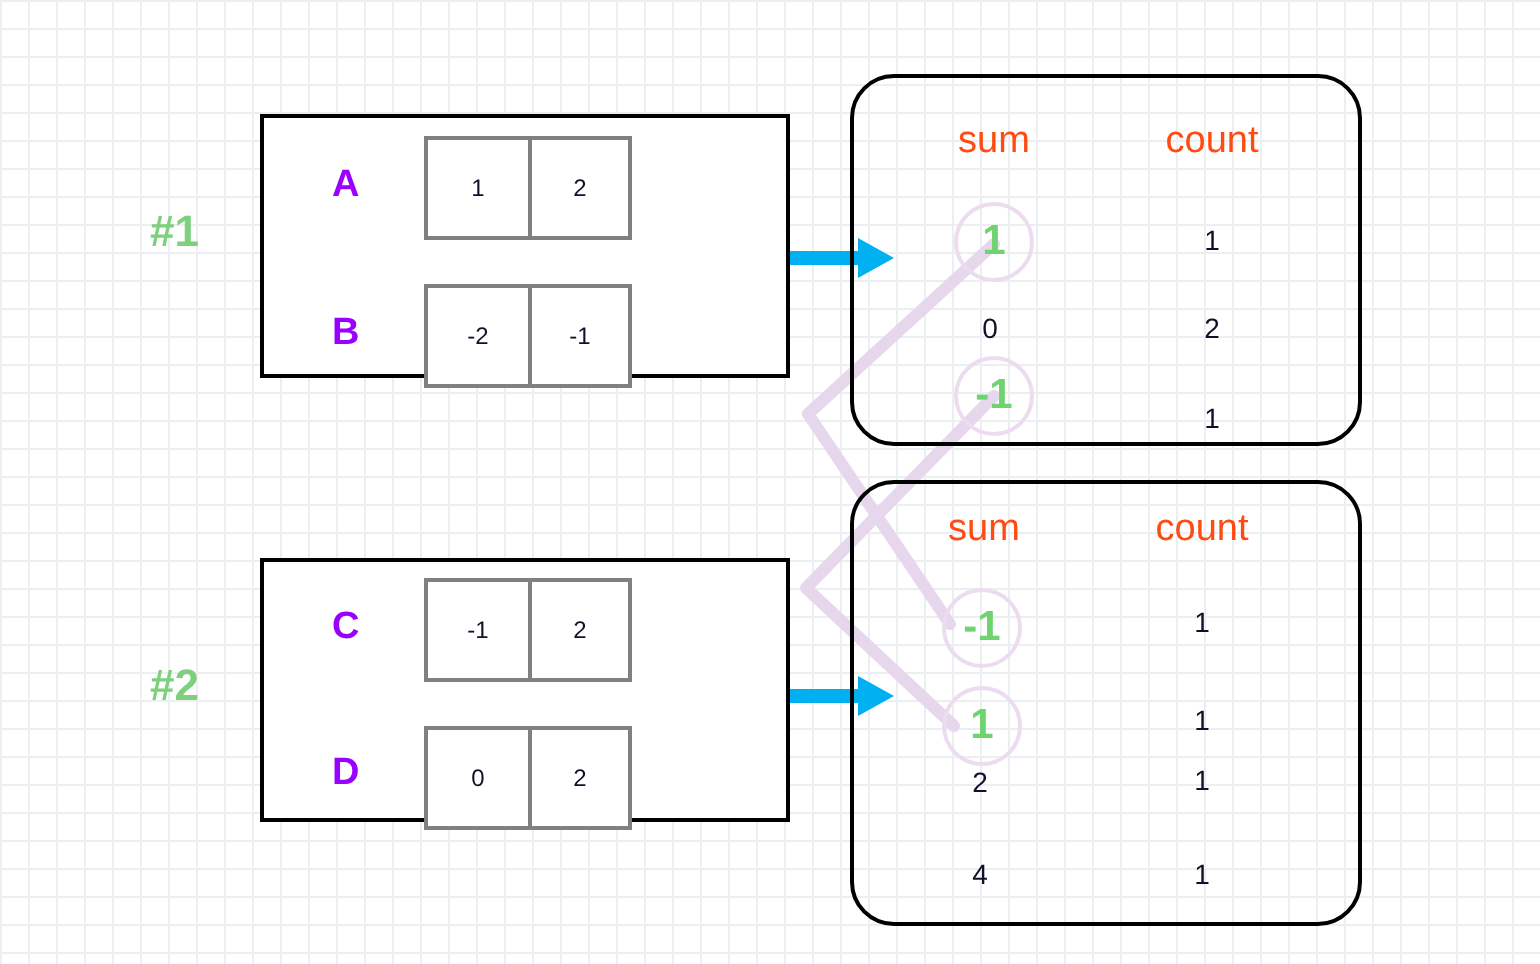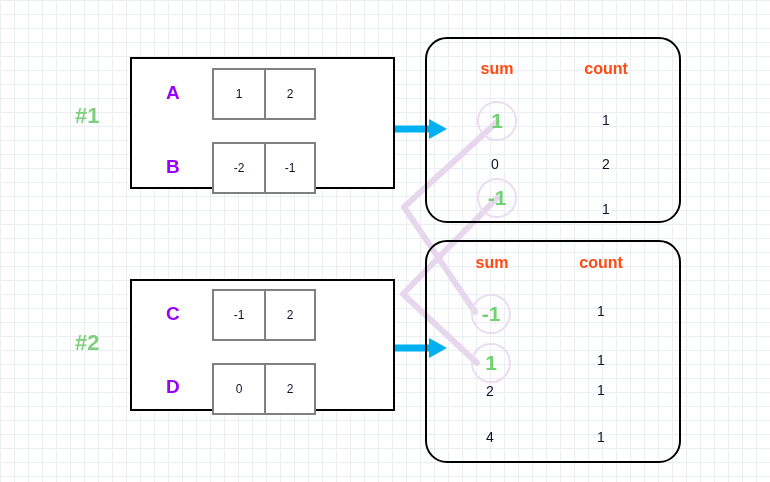--- a/index.html
+++ b/index.html
@@ -77,24 +77,23 @@
   .table-box {
     position: absolute;
     border: 2px solid #000000;
     border-radius: 22px;
     background: transparent;
     box-sizing: border-box;
   }
   .th {
     position: absolute;
     color: #ff4a11;
-    font-size: 16px;
+    font-size: 19px;
     transform: translateX(-50%);
     white-space: nowrap;
-    font-weight: bold;
   }
   .td {
     position: absolute;
     color: #10102a;
     font-size: 14px;
     text-align: center;
     transform: translate(-50%, -50%);
     white-space: nowrap;
   }
   .td.hl {

